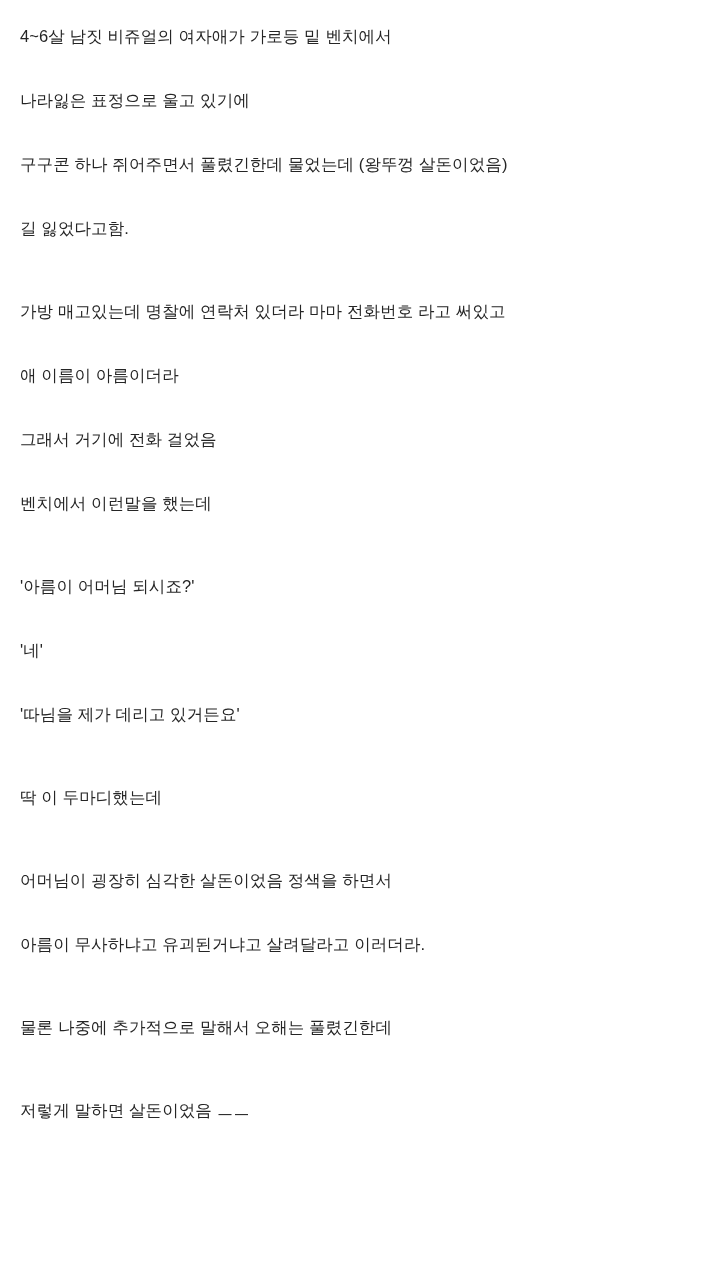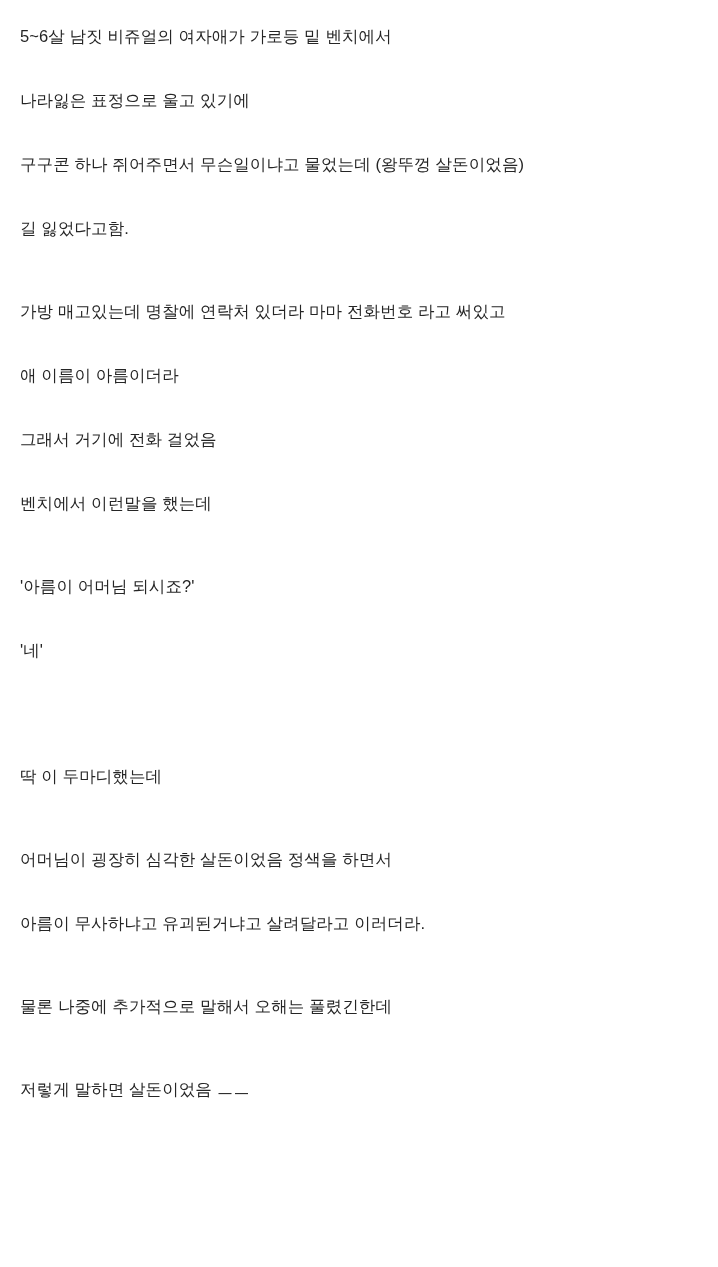--- a/index.html
+++ b/index.html
@@ -33,40 +33,41 @@
     height: 21px;
   }
   .gap-s { height: 43px; }
   .gap-l { height: 62px; }
 </style>
 </head>
 <body>
 
 <div class="page">
   <div id="body-container">
-      <p class="line">5~6살 남짓 비쥬얼의 여자애가 가로등 밑 벤치에서</p>
+      <p class="line">4~6살 남짓 비쥬얼의 여자애가 가로등 밑 벤치에서</p>
       <div class="gap-s"></div>
       <p class="line">나라잃은 표정으로 울고 있기에</p>
       <div class="gap-s"></div>
-      <p class="line">구구콘 하나 쥐어주면서 무슨일이냐고 물었는데 (왕뚜껑 살돈이었음)</p>
+      <p class="line">구구콘 하나 쥐어주면서 풀렸긴한데 물었는데 (왕뚜껑 살돈이었음)</p>
       <div class="gap-s"></div>
       <p class="line">길 잃었다고함.</p>
       <div class="gap-l"></div>
       <p class="line">가방 매고있는데 명찰에 연락처 있더라 마마 전화번호 라고 써있고</p>
       <div class="gap-s"></div>
       <p class="line">애 이름이 아름이더라</p>
       <div class="gap-s"></div>
       <p class="line">그래서 거기에 전화 걸었음</p>
       <div class="gap-s"></div>
       <p class="line">벤치에서 이런말을 했는데</p>
       <div class="gap-l"></div>
       <p class="line">'아름이 어머님 되시죠?'</p>
       <div class="gap-s"></div>
       <p class="line">'네'</p>
       <div class="gap-s"></div>
+      <p class="line">'따님을 제가 데리고 있거든요'</p>
       <div class="gap-l"></div>
       <p class="line">딱 이 두마디했는데</p>
       <div class="gap-l"></div>
       <p class="line">어머님이 굉장히 심각한 살돈이었음 정색을 하면서</p>
       <div class="gap-s"></div>
       <p class="line">아름이 무사하냐고 유괴된거냐고 살려달라고 이러더라.</p>
       <div class="gap-l"></div>
       <p class="line">물론 나중에 추가적으로 말해서 오해는 풀렸긴한데</p>
       <div class="gap-l"></div>
       <p class="line">저렇게 말하면 살돈이었음 ㅡㅡ</p>

